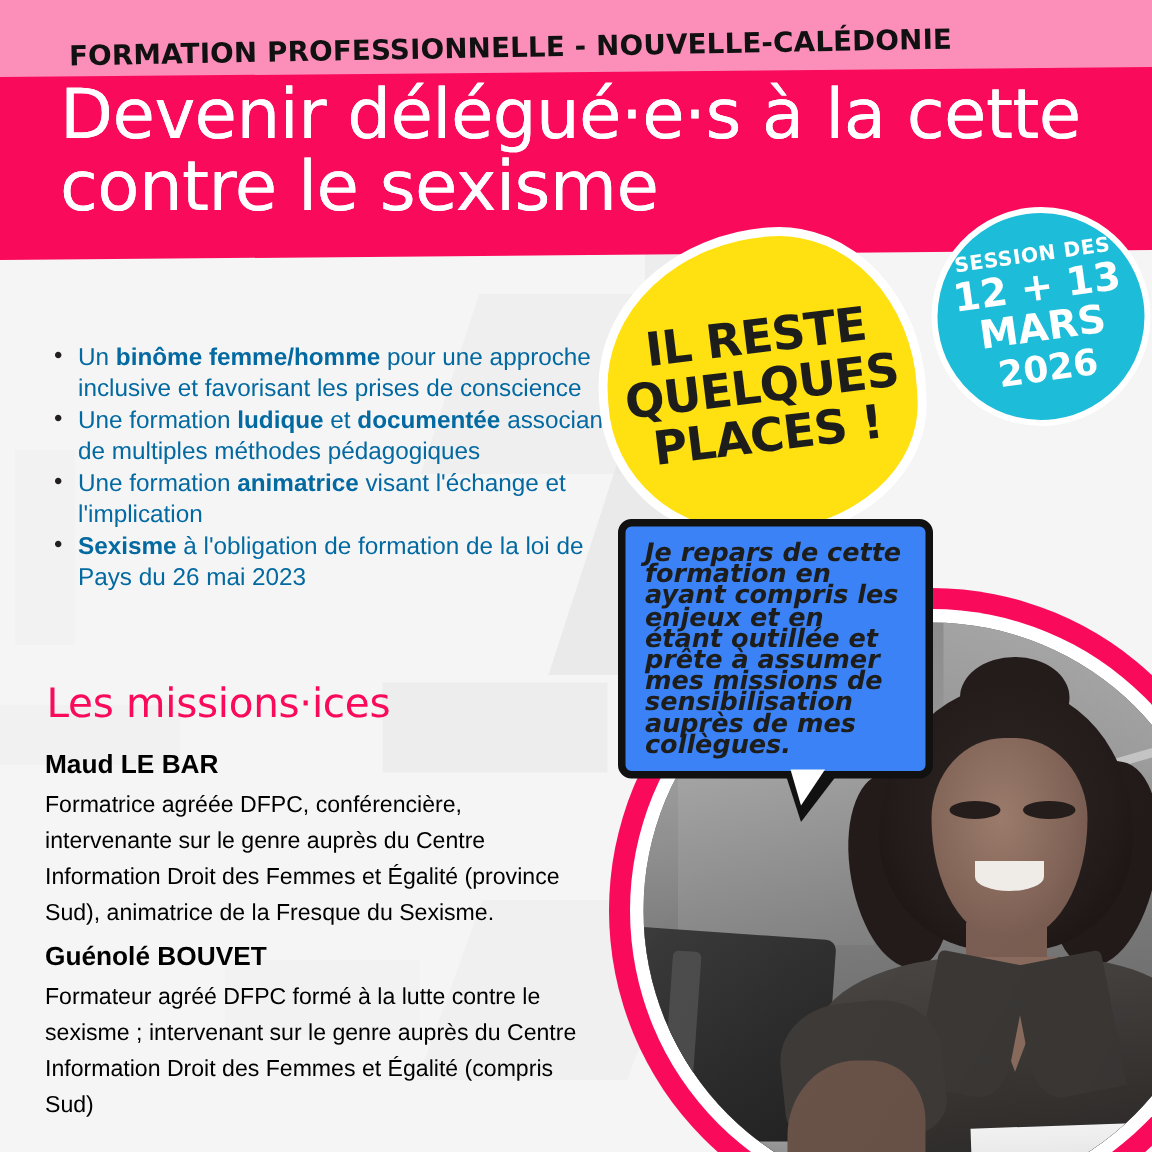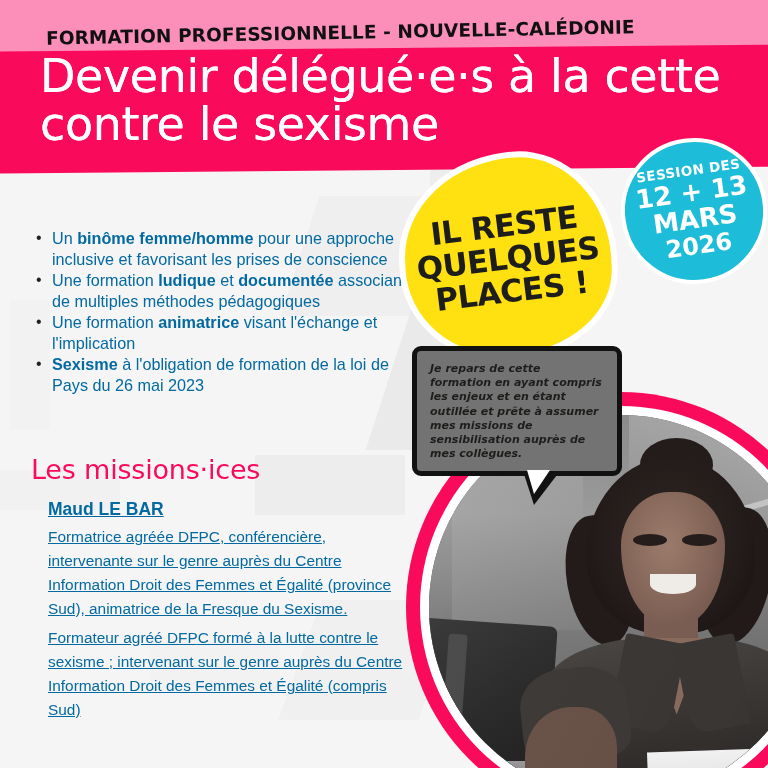--- a/index.html
+++ b/index.html
@@ -98,34 +98,34 @@
     position:absolute;left:30px;top:228px;width:362px;margin:0;padding:0 0 0 22px;
     list-style:none;color:#0369a1;
     font-size:16.2px;line-height:20.5px;
   }
   ul.plus li{position:relative;margin-bottom:1px;}
   ul.plus li:before{
     content:"\2022";position:absolute;left:-16px;top:0;color:#231f20;font-size:16px;
   }
   ul.plus b{font-weight:700;}
 
-  .trainer{position:absolute;left:48px;width:360px;color:#0369a1;text-decoration:underline;}
+  .trainer{position:absolute;left:30px;width:360px;color:#000000;}
   .tr1{top:498px;}
   .tr2{top:626px;}
   .tr-name{font-weight:700;font-size:17.5px;line-height:22px;margin-bottom:5px;}
   .tr-desc{font-size:15.4px;line-height:24px;}
 
   
   .bubble-wrap{position:absolute;left:412px;top:346px;z-index:12;}
   .bubble{
     position:relative;width:210px;
-    background:#737373;border:5px solid #111111;border-radius:9px;
+    background:#3b82f6;border:5px solid #111111;border-radius:9px;
     padding:11px 12px 10px 13px;box-sizing:border-box;
     font-family:"DejaVu Sans", sans-serif;
-    font-style:italic;font-weight:700;font-size:11px;line-height:14.2px;
+    font-style:italic;font-weight:700;font-size:17px;line-height:14.2px;
     color:#1d1d1b;
   }
   .bubble:after{
     content:"";position:absolute;left:106px;bottom:-34px;
     width:0;height:0;
     border-left:11px solid transparent;
     border-right:26px solid transparent;
     border-top:34px solid #111111;
   }
   .bubble:before{
@@ -251,20 +251,21 @@
   </ul>
 
   <div class="sec-title sec-b">Les missions·ices</div>
 
   <div class="trainer tr1">
     <div class="tr-name">Maud LE BAR</div>
     <div class="tr-desc">Formatrice agréée DFPC, conférencière, intervenante sur le genre auprès du Centre Information Droit des Femmes et Égalité (province Sud), animatrice de la Fresque du Sexisme.</div>
   </div>
 
   <div class="trainer tr2">
+    <div class="tr-name">Guénolé BOUVET</div>
     <div class="tr-desc">Formateur agréé DFPC formé à la lutte contre le sexisme ; intervenant sur le genre auprès du Centre Information Droit des Femmes et Égalité (compris Sud)</div>
   </div>
 
   <div class="photo-ring"></div>
   <div class="photo-white"></div>
   <div class="photo">
     <div class="ph-inner">
       <div class="ph-bg"></div>
       <div class="ph-win"></div>
       <div class="ph-win2"></div>

